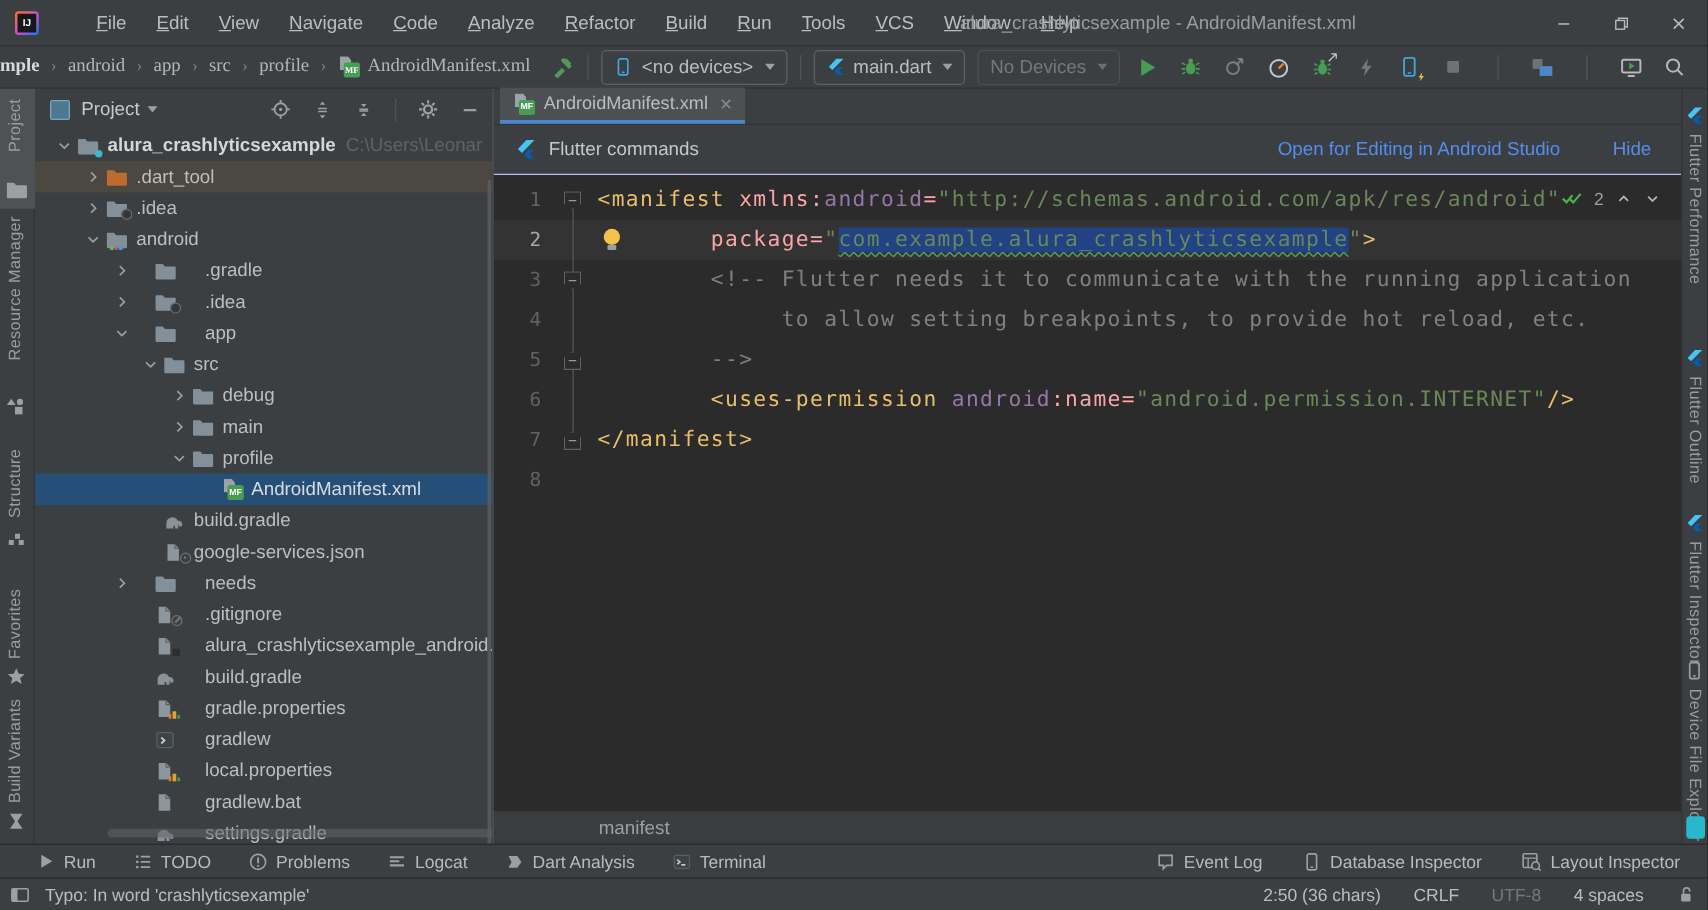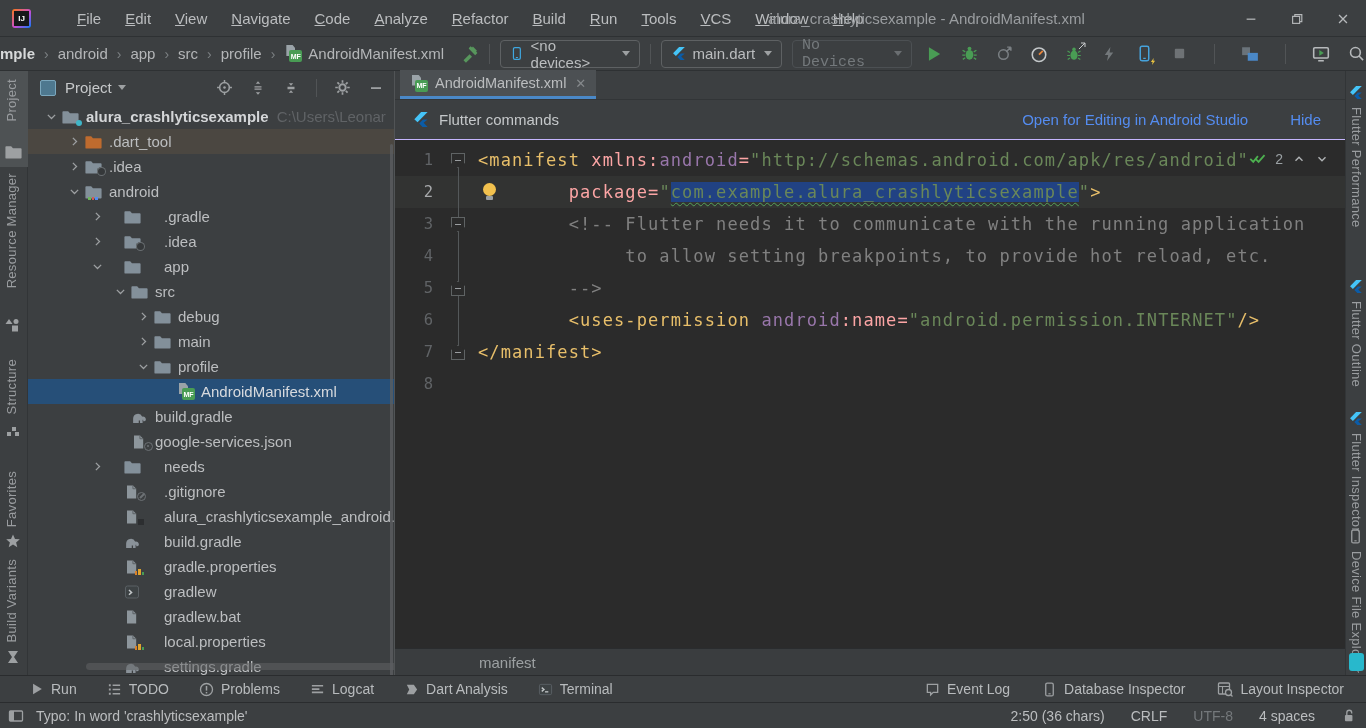--- a/index.html
+++ b/index.html
@@ -20,35 +20,35 @@
   .menu{display:flex;gap:24px;}
   .menu-item{display:inline-block;color:#bbbdbf;cursor:default;}
   .menu-item::first-letter{text-decoration:underline;}
   .win-title{position:absolute;left:768px;color:#9a9da0;white-space:nowrap;}
   .win-controls{position:absolute;right:0;top:0;height:37px;display:flex;align-items:center;}
   .win-btn{width:46px;height:37px;display:flex;align-items:center;justify-content:center;color:#b6b9bb;}
 
   
   .toolbar{position:absolute;top:37px;left:0;width:1366px;height:34px;background:#3c3f41;
            display:flex;align-items:center;border-bottom:1px solid #2e3133;box-sizing:border-box;font-size:15px;}
-  .bc{display:flex;align-items:center;}
+  .bc{display:flex;align-items:center;font-family:Liberation Serif, serif;}
   .bc-item{color:#b4b6b8;}
   .bc-item.first{font-weight:bold;color:#d7d9da;margin-left:0;}
   .bc-sep{color:#7c8083;margin:0 9px;font-size:14px;}
   .bc-sep::after{content:"\203A";}
   .bc-file{display:flex;align-items:center;gap:6px;color:#b4b6b8;}
   .mf-badge{position:relative;width:18px;height:17px;}
   .mf-badge .doc{position:absolute;left:2px;top:0;width:9px;height:11px;background:#9aa3a8;
                  clip-path:polygon(0 0,70% 0,100% 30%,100% 100%,0 100%);}
   .mf-badge .mf{position:absolute;right:0;bottom:0;width:13px;height:12px;background:#499c54;
                 color:#fff;font-size:7px;font-weight:bold;display:flex;align-items:center;justify-content:center;border-radius:2px;font-style:normal;}
   .tb-sep{width:1px;height:20px;background:#515456;margin:0 10px;}
   .combo{height:26px;border:1px solid #5e6163;border-radius:4px;display:flex;align-items:center;
          gap:7px;padding:0 9px;color:#bbbdbf;}
-  .combo.disabled{color:#74797c;border-color:#4c5053;font-family:Liberation Mono, monospace;}
+  .combo.disabled{color:#74797c;border-color:#4c5053;}
   .caret{width:0;height:0;border-left:4px solid transparent;border-right:4px solid transparent;
          border-top:5px solid #9da0a2;margin-left:2px;}
   .combo.disabled .caret{border-top-color:#6a6e71;}
   .tb-icons{display:flex;align-items:center;gap:15px;margin-left:12px;}
   .tb-btn{width:20px;height:20px;display:flex;align-items:center;justify-content:center;position:relative;}
   .ov-arrow{position:absolute;right:-2px;top:-2px;color:#c7cacc;}
   .ov-bolt{position:absolute;right:-3px;bottom:-2px;color:#e9c341;}
 
   
   .main{position:absolute;top:71px;left:0;width:1366px;height:604px;display:flex;}
@@ -796,36 +796,36 @@
               </svg>
             </span>
           <span class="tlabel">gradlew</span>
         </div>
         <div class="trow lv2">
           <span class="chev"></span>
           <span class="ticon">
               <svg width="15" height="16">
                 <use href="#f-file"></use>
               </svg>
-            </span>
-          <span class="tlabel">gradlew.bat</span>
-        </div>
-        <div class="trow lv2">
-          <span class="chev"></span>
-          <span class="ticon">
-              <svg width="15" height="16">
-                <use href="#f-file"></use>
-              </svg>
               <span class="ov-props">
                 <i style="height:4px;background:#d9822b"></i>
                 <i style="height:6px;background:#e0a32e"></i>
                 <i style="height:3px;background:#499c54"></i>
               </span>
             </span>
           <span class="tlabel">local.properties</span>
+        </div>
+        <div class="trow lv2">
+          <span class="chev"></span>
+          <span class="ticon">
+              <svg width="15" height="16">
+                <use href="#f-file"></use>
+              </svg>
+            </span>
+          <span class="tlabel">gradlew.bat</span>
         </div>
         <div class="trow lv2">
           <span class="chev"></span>
           <span class="ticon">
               <svg width="17" height="17">
                 <use href="#f-gradle"></use>
               </svg>
             </span>
           <span class="tlabel">settings.gradle</span>
         </div>

